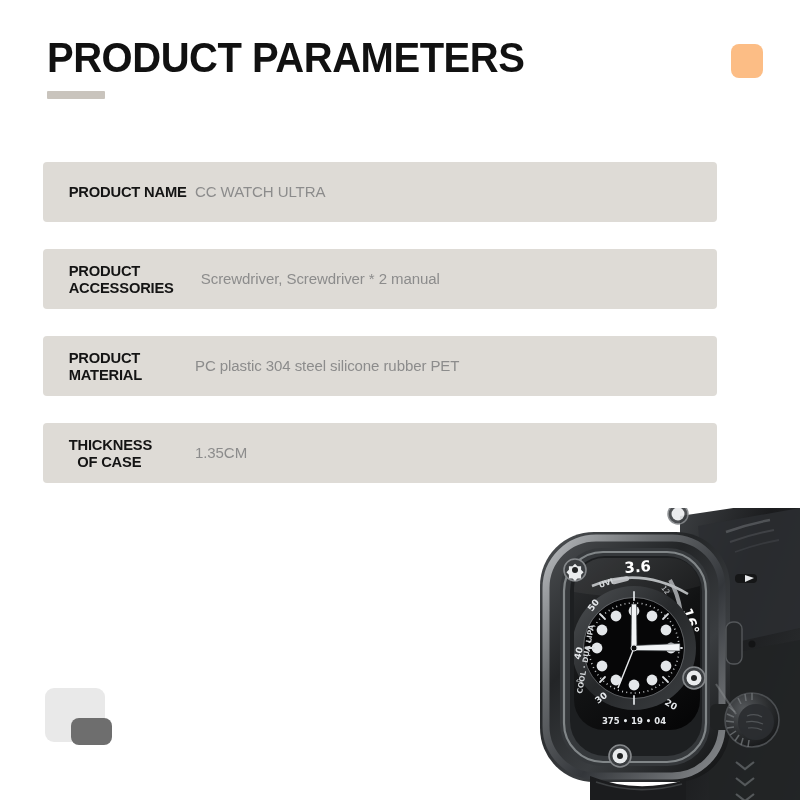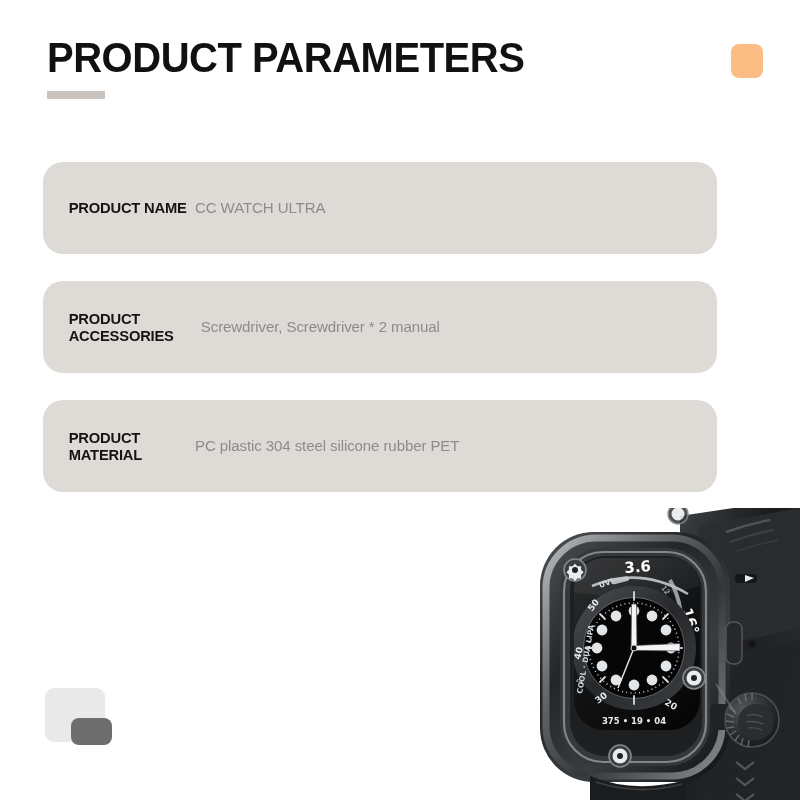--- a/index.html
+++ b/index.html
@@ -66,24 +66,24 @@
   
   .spec-list {
     position: absolute;
     left: 43px;
     top: 162px;
     width: 674px;
   }
   .spec-row {
     position: relative;
     width: 674px;
-    height: 92px;
+    height: 60px;
     margin-bottom: 27px;
     background: #dedbd6;
-    border-radius: 20px;
+    border-radius: 4px;
     display: flex;
     align-items: center;
     box-sizing: border-box;
   }
   .spec-label {
     flex: 0 0 auto;
     width: 152px;
     padding-left: 27px;
     box-sizing: border-box;
     font-size: 15.5px;
@@ -183,20 +183,27 @@
     </div>
 
     <div class="spec-row">
       <div class="spec-label two-line">
         <span>PRODUCT</span><br>
         <span>MATERIAL</span>
       </div>
       <div class="spec-value">PC plastic 304 steel silicone rubber PET</div>
     </div>
 
+    <div class="spec-row">
+      <div class="spec-label two-line centered-second">
+        <span>THICKNESS</span><br>
+        <span class="l2-indent">OF CASE</span>
+      </div>
+      <div class="spec-value">1.35CM</div>
+    </div>
 
   </div>
 
   <div class="swatches">
     <div class="swatch-light"></div>
     <div class="swatch-dark"></div>
   </div>
 
   <div class="watch-image">
     <svg width="270" height="292" viewBox="0 0 270 292" xmlns="http://www.w3.org/2000/svg">

